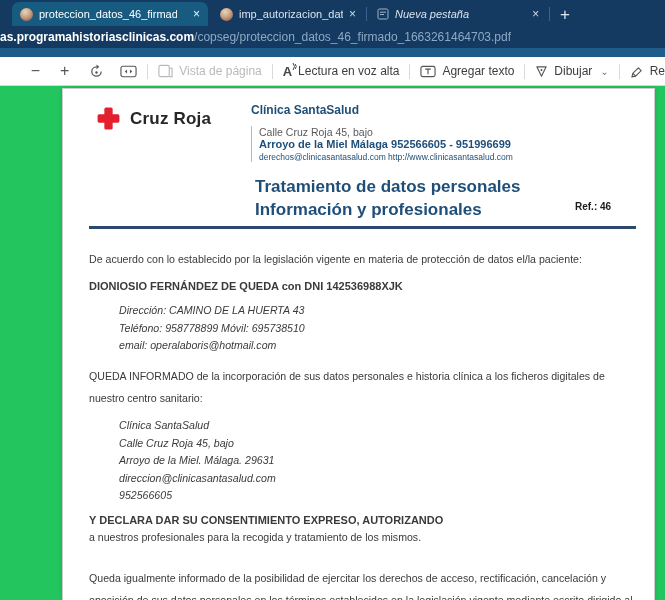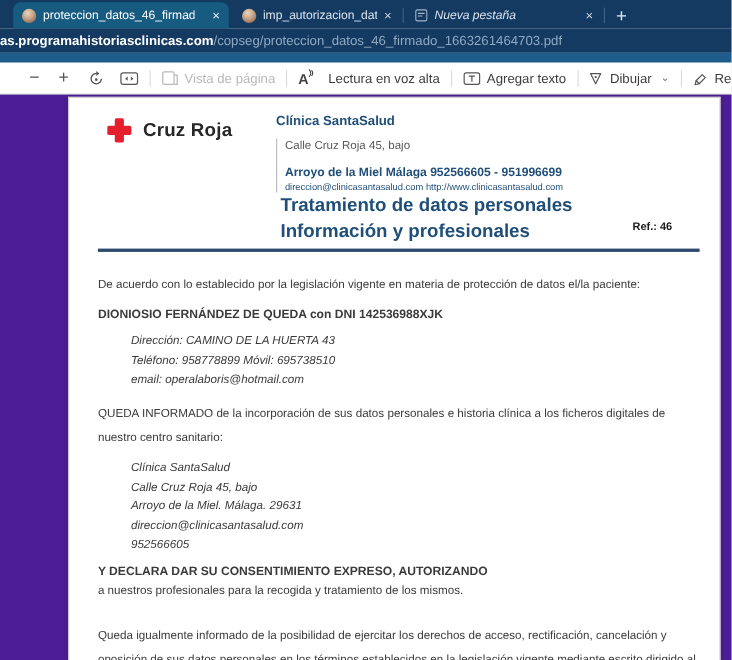--- a/index.html
+++ b/index.html
@@ -40,32 +40,32 @@
             border-bottom:1px solid #d8d8d8; display:flex; align-items:center;
             color:#3d3d3d; font-size:12px; }
   .tool { display:flex; align-items:center; gap:6px; cursor:pointer; white-space:nowrap; }
   .glyph { font-size:16px; color:#555; line-height:1; }
   .sep { width:1px; height:15px; background:#d9d9d9; margin:0 10px; }
   .disabled, .disabled .glyph, .disabled svg { color:#b9b9b9 !important; stroke:#b9b9b9 !important; }
   .chev { font-size:10px; color:#777; margin-left:2px; }
   .pdfbar svg { display:block; }
 
   
-  .canvas { position:absolute; left:0; top:86px; width:665px; height:514px; background:#4c1d95; }
+  .canvas { position:absolute; left:0; top:86px; width:665px; height:514px; background:#22c55e; }
   .page { position:absolute; left:62px; top:2px; width:593px; height:512px; background:#ffffff;
           border:1px solid #cdcdcd; border-bottom:none; box-shadow:0 0 4px rgba(0,0,0,.12); }
 
   .logo { position:absolute; left:33px; top:17px; display:flex; align-items:center; gap:9px; }
   .logo-text { font-size:17px; font-weight:bold; color:#272727; letter-spacing:.2px; }
 
   .clinic { position:absolute; left:188px; top:14px; }
   .clinic-name { font-size:12px; font-weight:bold; color:#1f4e79; }
   .addr { margin-top:9px; border-left:1px solid #b9b9b9; padding-left:7px; }
   .addr-l1 { font-size:10.5px; color:#5a5a5a; }
-  .addr-l2 { font-size:11px; font-weight:bold; color:#1f4e79; margin-top:13px; }
+  .addr-l2 { font-size:11px; font-weight:bold; color:#1f4e79; margin-top:0; }
   .addr-l3 { font-size:8.5px; color:#1f4e79; margin-top:2px; }
 
   .doc-title { position:absolute; left:192px; top:86px; font-size:17px; font-weight:bold;
                color:#1f4e79; line-height:23px; }
   .ref { position:absolute; left:512px; top:112px; font-size:10px; font-weight:bold; color:#1c1c1c; }
   .rule { position:absolute; left:26px; right:18px; top:137px; height:3px; background:#2c4a6e; }
 
   .body-txt { font-size:10.6px; color:#3a3a3a; white-space:nowrap; }
   .b-intro   { position:absolute; left:26px; top:164px; }
   .b-name    { position:absolute; left:26px; top:191px; font-weight:bold; font-size:11px; }
@@ -145,21 +145,21 @@
     <span>Vista de página</span>
   </div>
   <div class="sep"></div>
   <div class="tool">
     <span style="font-size:13px; font-weight:bold; color:#444; position:relative;">
       <span>A</span><svg width="6" height="9" viewBox="0 0 6 9" style="position:absolute; top:-2px; right:-6px;">
           <path d="M1 1 Q4 4.5 1 8" fill="none" stroke="#444" stroke-width="1"></path>
           <path d="M3.2 2 Q5.4 4.5 3.2 7" fill="none" stroke="#444" stroke-width="1"></path>
         </svg>
     </span>
-    <span style="margin-left:12px;">Lectura en voz alta</span>
+    <span style="margin-left:0;">Lectura en voz alta</span>
   </div>
   <div class="sep"></div>
   <div class="tool">
     <svg width="16" height="13" viewBox="0 0 17 13">
       <rect x="1" y="1" width="15" height="11" rx="2" fill="none" stroke="#555" stroke-width="1.2"></rect>
       <path d="M5.5 4 L11.5 4 M8.5 4 L8.5 9.5" fill="none" stroke="#555" stroke-width="1.2"></path>
     </svg>
     <span>Agregar texto</span>
   </div>
   <div class="sep"></div>
@@ -190,21 +190,21 @@
         <rect x="1.5" y="8" width="21" height="8" rx="1.5" fill="#e5202e"></rect>
       </svg>
       <span class="logo-text">Cruz Roja</span>
     </div>
 
     <div class="clinic">
       <div class="clinic-name">Clínica SantaSalud</div>
       <div class="addr">
         <div class="addr-l1">Calle Cruz Roja 45, bajo</div>
         <div class="addr-l2">Arroyo de la Miel Málaga 952566605 - 951996699</div>
-        <div class="addr-l3">direccion@clinicasantasalud.com http://www.clinicasantasalud.com</div>
+        <div class="addr-l3">derechos@clinicasantasalud.com http://www.clinicasantasalud.com</div>
       </div>
     </div>
 
     <div class="doc-title">
       <div>Tratamiento de datos personales</div>
       <div>Información y profesionales</div>
     </div>
     <div class="ref">Ref.: 46</div>
     <div class="rule"></div>
 

